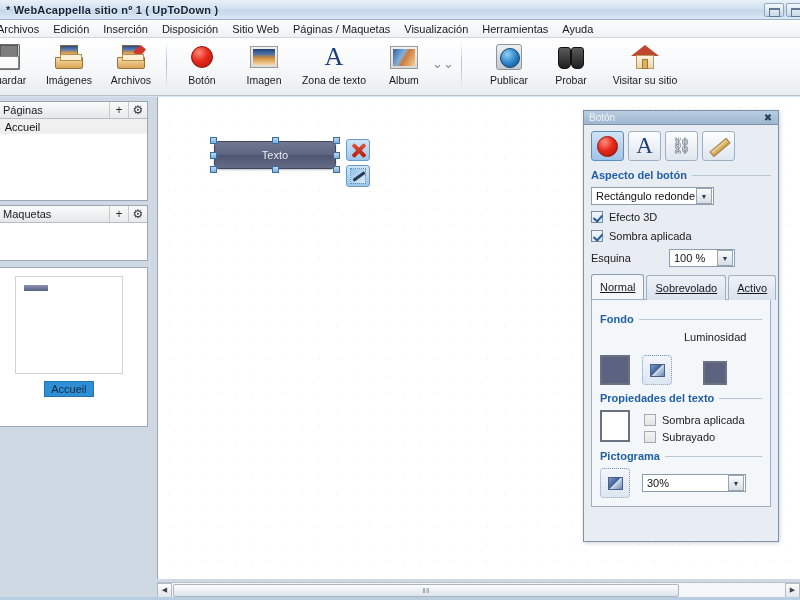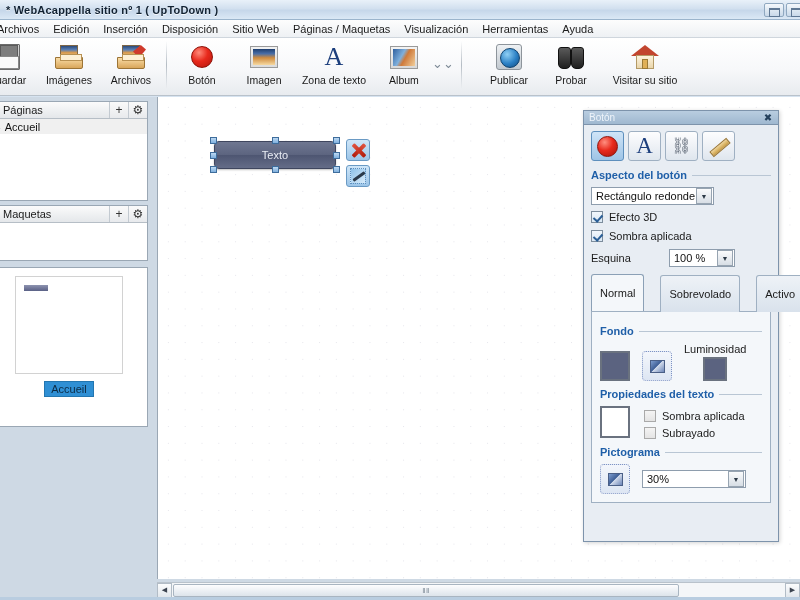--- a/index.html
+++ b/index.html
@@ -386,25 +386,25 @@
   }
   .box.on { background: linear-gradient(180deg,#f2f7fc,#dbe8f4); }
   .box.on::after {
     content:""; position:absolute; left:3px; top:1px; width:4px; height:7px;
     border: solid #2c5f96; border-width: 0 2px 2px 0; transform: rotate(42deg);
   }
   .box.off { background: linear-gradient(180deg,#f4f4f4,#e4e4e4); border-color:#a9a9a9; }
 
   .tabs { display:flex; margin: 8px 0 0 0; position: relative; z-index: 2; }
   .tab {
-    height: 18px; padding: 18px 8px; font-size: 11px; color:#1a1a1a;
+    height: 18px; padding: 12px 8px; font-size: 11px; color:#1a1a1a;
     display:flex; align-items:center;
     background: linear-gradient(180deg,#eef2f7,#d9e2ec);
     border: 1px solid #9fb0c2; border-bottom: none;
-    border-radius: 3px 3px 0 0; margin-right: 16px;
+    border-radius: 3px 3px 0 0; margin-right: 2px; text-decoration: underline;
   }
   .tab.active {
     background: #f4f7fa; position: relative; top: -1px; height: 19px;
     border-color: #8ba0b6;
   }
   .tabpanel {
     border: 1px solid #9fb0c2; background: #f4f7fa;
     padding: 6px 8px 8px 8px; margin-top: -1px;
   }
 
@@ -418,21 +418,21 @@
   .sw-pic {
     width: 30px; height: 30px; border: 1px dotted #7e93c4; border-radius: 4px;
     background: linear-gradient(180deg,#f3f6fb,#dde6f3);
     display:flex; align-items:center; justify-content:center;
   }
   .pic-glyph {
     width: 15px; height: 13px;
     background: linear-gradient(135deg,#7e9ed0 0%,#3f5f96 45%,#cfd9ea 50%,#6c86b8 100%);
     border: 1px solid #4a5f86;
   }
-  .sw-col { display:flex; flex-direction:column; align-items:center; gap:2px; }
+  .sw-col { display:flex; flex-direction:column; align-items:center; gap:18px; }
   .sw-cap { font-size: 11px; color:#1a1a1a; }
 
   .textprops { display:flex; align-items:flex-start; gap: 14px; margin-top: 4px; }
   .chk-col { display:flex; flex-direction:column; gap: 5px; padding-top: 4px; }
   .chk-col .chk { margin-bottom: 0; }
 
   .pictorow { display:flex; align-items:center; gap: 12px; margin-top: 4px; }
 
   .statusbar {
     position:absolute; left:0; top:597px; width: 800px; height: 3px;

